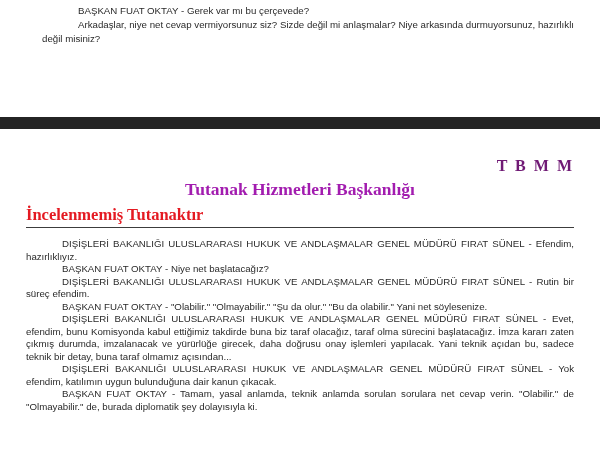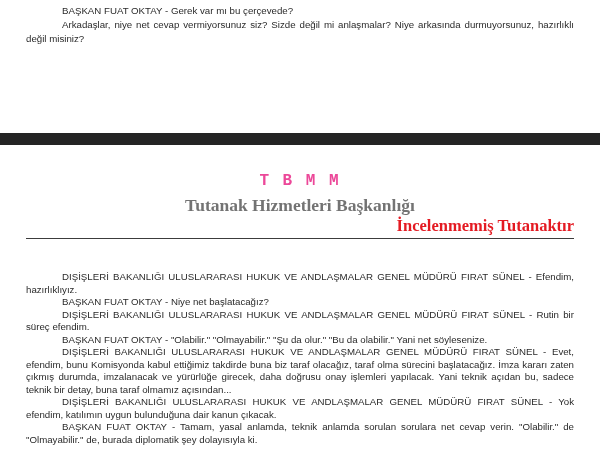--- a/index.html
+++ b/index.html
@@ -15,23 +15,23 @@
     color: #2a2a2a;
   }
   .viewer {
     width: 600px;
     height: 457px;
     background: #ffffff;
     position: relative;
   }
   
   .page-top {
-    height: 133px;
+    height: 117px;
     box-sizing: border-box;
-    padding: 4px 26px 0 26px;
+    padding: 4px 26px 0 42px;
     background: #ffffff;
   }
   .page-top p {
     margin: 0;
     font-size: 9.7px;
     line-height: 13.9px;
     text-align: justify;
     text-indent: 36px;
   }
   
@@ -41,58 +41,59 @@
     background: #242424;
   }
   
   .page-main {
     box-sizing: border-box;
     padding: 0 26px;
     background: #ffffff;
   }
   .hdr-org {
     margin-top: 28px;
-    text-align: center;
-    font-family: Liberation Mono, monospace;
+    text-align: right;
+    font-family: Liberation Serif, serif;
     font-weight: bold;
     font-size: 16px;
     letter-spacing: 2px;
     line-height: 17px;
-    color: #ec4899;
+    color: #701a75;
   }
   .hdr-dept {
     margin-top: 5px;
     text-align: center;
     font-family: "Liberation Serif", serif;
     font-weight: bold;
     font-size: 17.5px;
     line-height: 21px;
-    color: #737373;
+    color: #a21caf;
   }
   .hdr-status {
-    text-align: right;
+    margin-top: 5px;
+    text-align: left;
     font-family: "Liberation Serif", serif;
     font-weight: bold;
     font-size: 16.5px;
     line-height: 20px;
   }
   .page-num-row {
     margin-top: 4px;
     text-align: right;
     font-size: 10.5px;
     line-height: 12px;
     color: #1f1f1f;
   }
   .hdr-rule {
     border: none;
     border-top: 1.5px solid #3c3c3c;
     margin: 2px 0 0 0;
   }
   .body-text {
-    margin-top: 32px;
+    margin-top: 10px;
   }
   .body-text p {
     margin: 0;
     font-size: 9.7px;
     line-height: 12.5px;
     text-align: justify;
     text-indent: 36px;
   }
 </style>
 </head>

